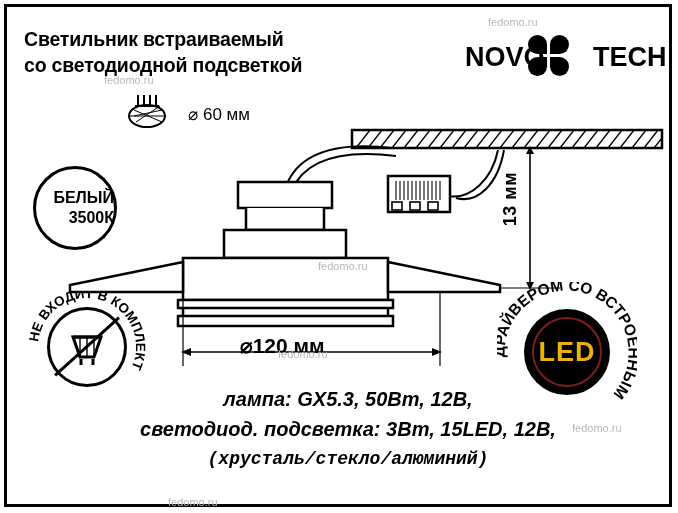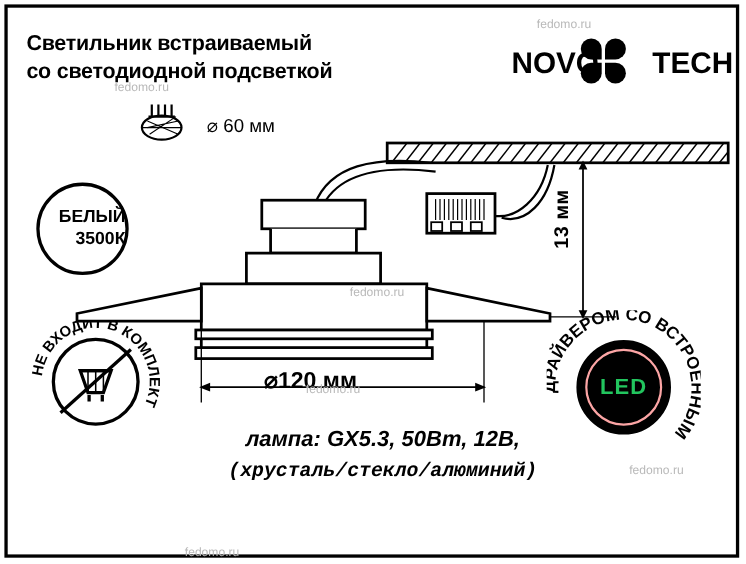--- a/index.html
+++ b/index.html
@@ -119,27 +119,27 @@
     border-radius: 50%;
     background: #000;
     box-sizing: border-box;
   }
   .badge-led .inner {
     position: absolute;
     left: 5px;
     top: 5px;
     right: 5px;
     bottom: 5px;
-    border: 2px solid #fca5a5;
+    border: 2px solid #7f1d1d;
     border-radius: 50%;
     display: flex;
     align-items: center;
     justify-content: center;
-    color: #22c55e;
-    font-size: 20px;
+    color: #eab308;
+    font-size: 27px;
     font-weight: bold;
     letter-spacing: 1px;
   }
   .ring-text {
     position: absolute;
     left: 497px;
     top: 282px;
     width: 140px;
     height: 140px;
     pointer-events: none;
@@ -385,20 +385,21 @@
       <line x1="183" y1="292" x2="183" y2="366" stroke-width="1.2"></line>
       <line x1="440" y1="292" x2="440" y2="366" stroke-width="1.2"></line>
     </g>
   </svg>
 
   <div class="dim-13">13 мм</div>
   <div class="dim-120">⌀120 мм</div>
 
   <div class="specs">
     <div>лампа: GX5.3, 50Вт, 12В,</div>
+    <div>светодиод. подсветка: 3Вт, 15LED, 12В,</div>
     <div class="l3">(хрусталь/стекло/алюминий)</div>
   </div>
 
   <div id="watermark-layer">
       <div class="wm" style="left: 488px; top: 16px; color: rgb(185, 185, 185);">fedomo.ru</div>
       <div class="wm" style="left: 104px; top: 74px; color: rgb(185, 185, 185);">fedomo.ru</div>
       <div class="wm" style="left: 318px; top: 260px; color: rgb(185, 185, 185);">fedomo.ru</div>
       <div class="wm" style="left: 278px; top: 348px; color: rgb(185, 185, 185);">fedomo.ru</div>
       <div class="wm" style="left: 572px; top: 422px; color: rgb(185, 185, 185);">fedomo.ru</div>
       <div class="wm" style="left: 168px; top: 496px; color: rgb(185, 185, 185);">fedomo.ru</div>

